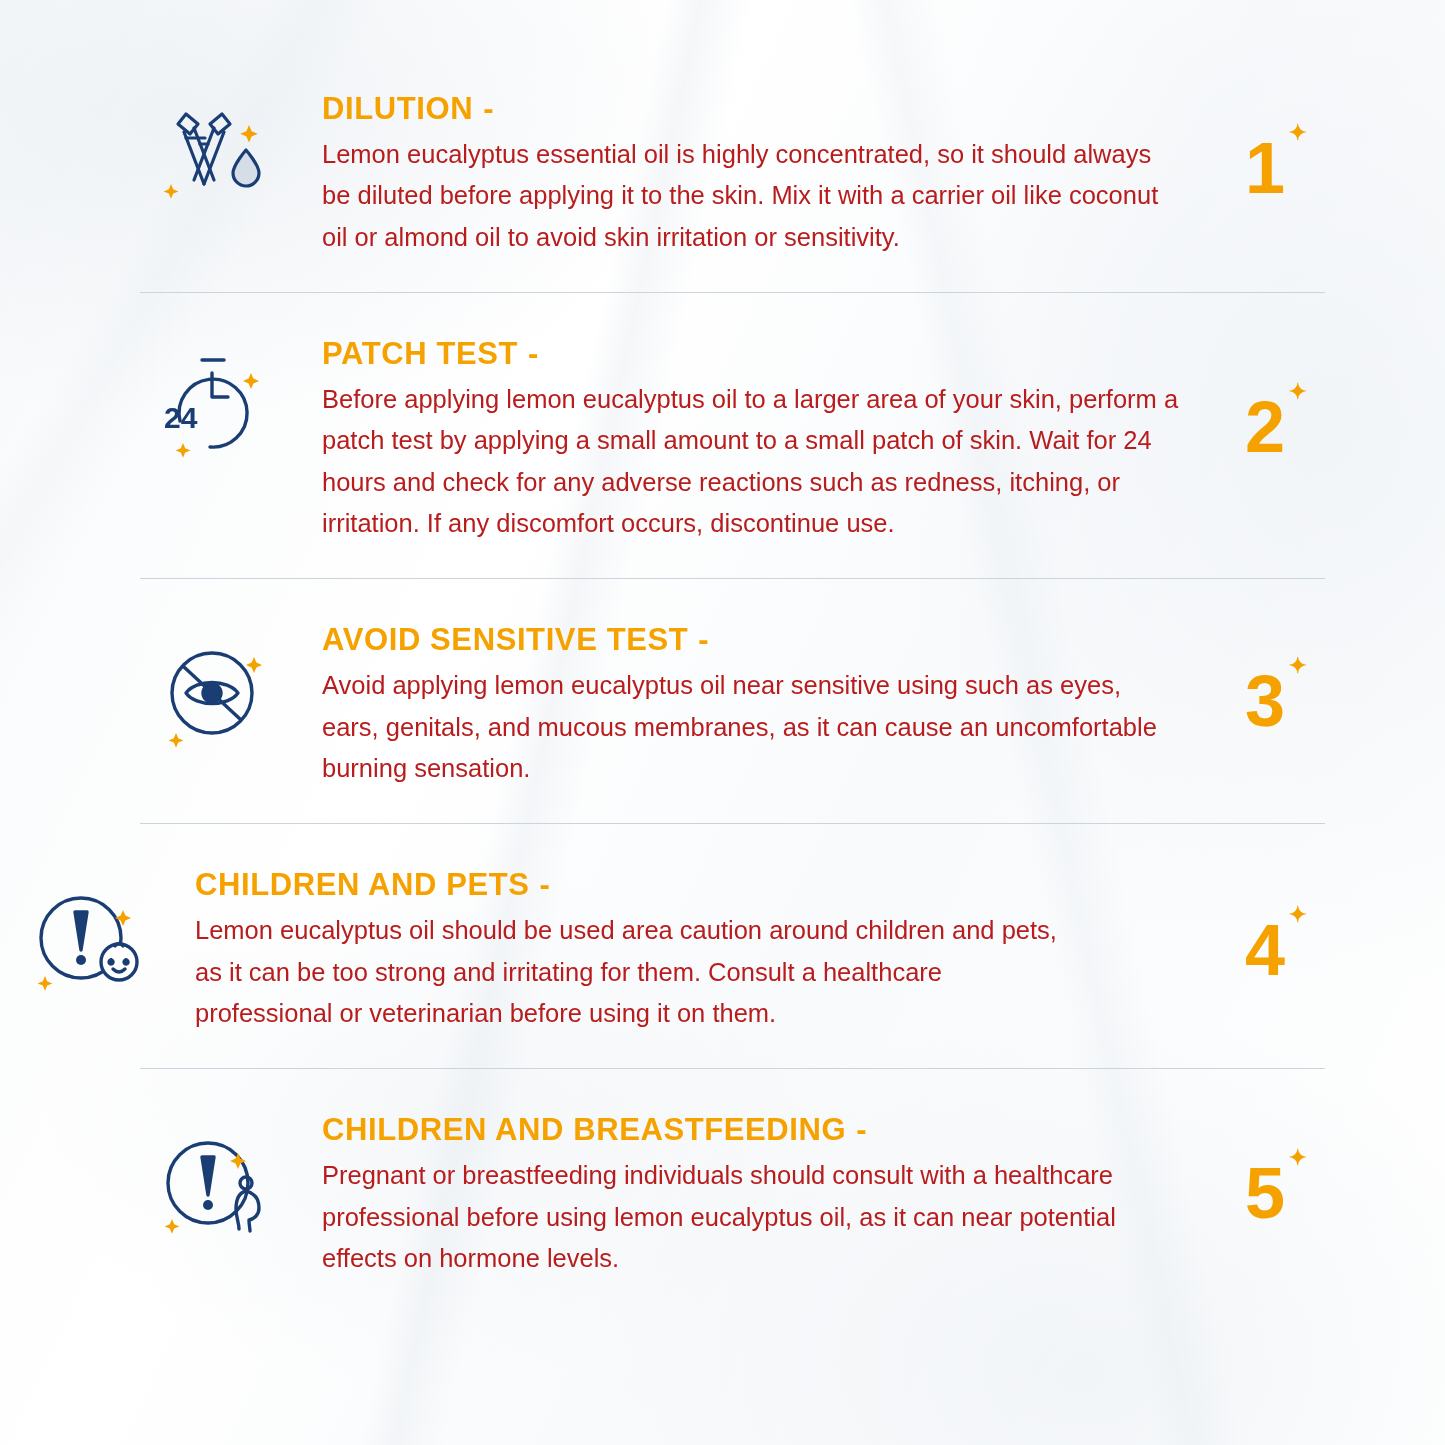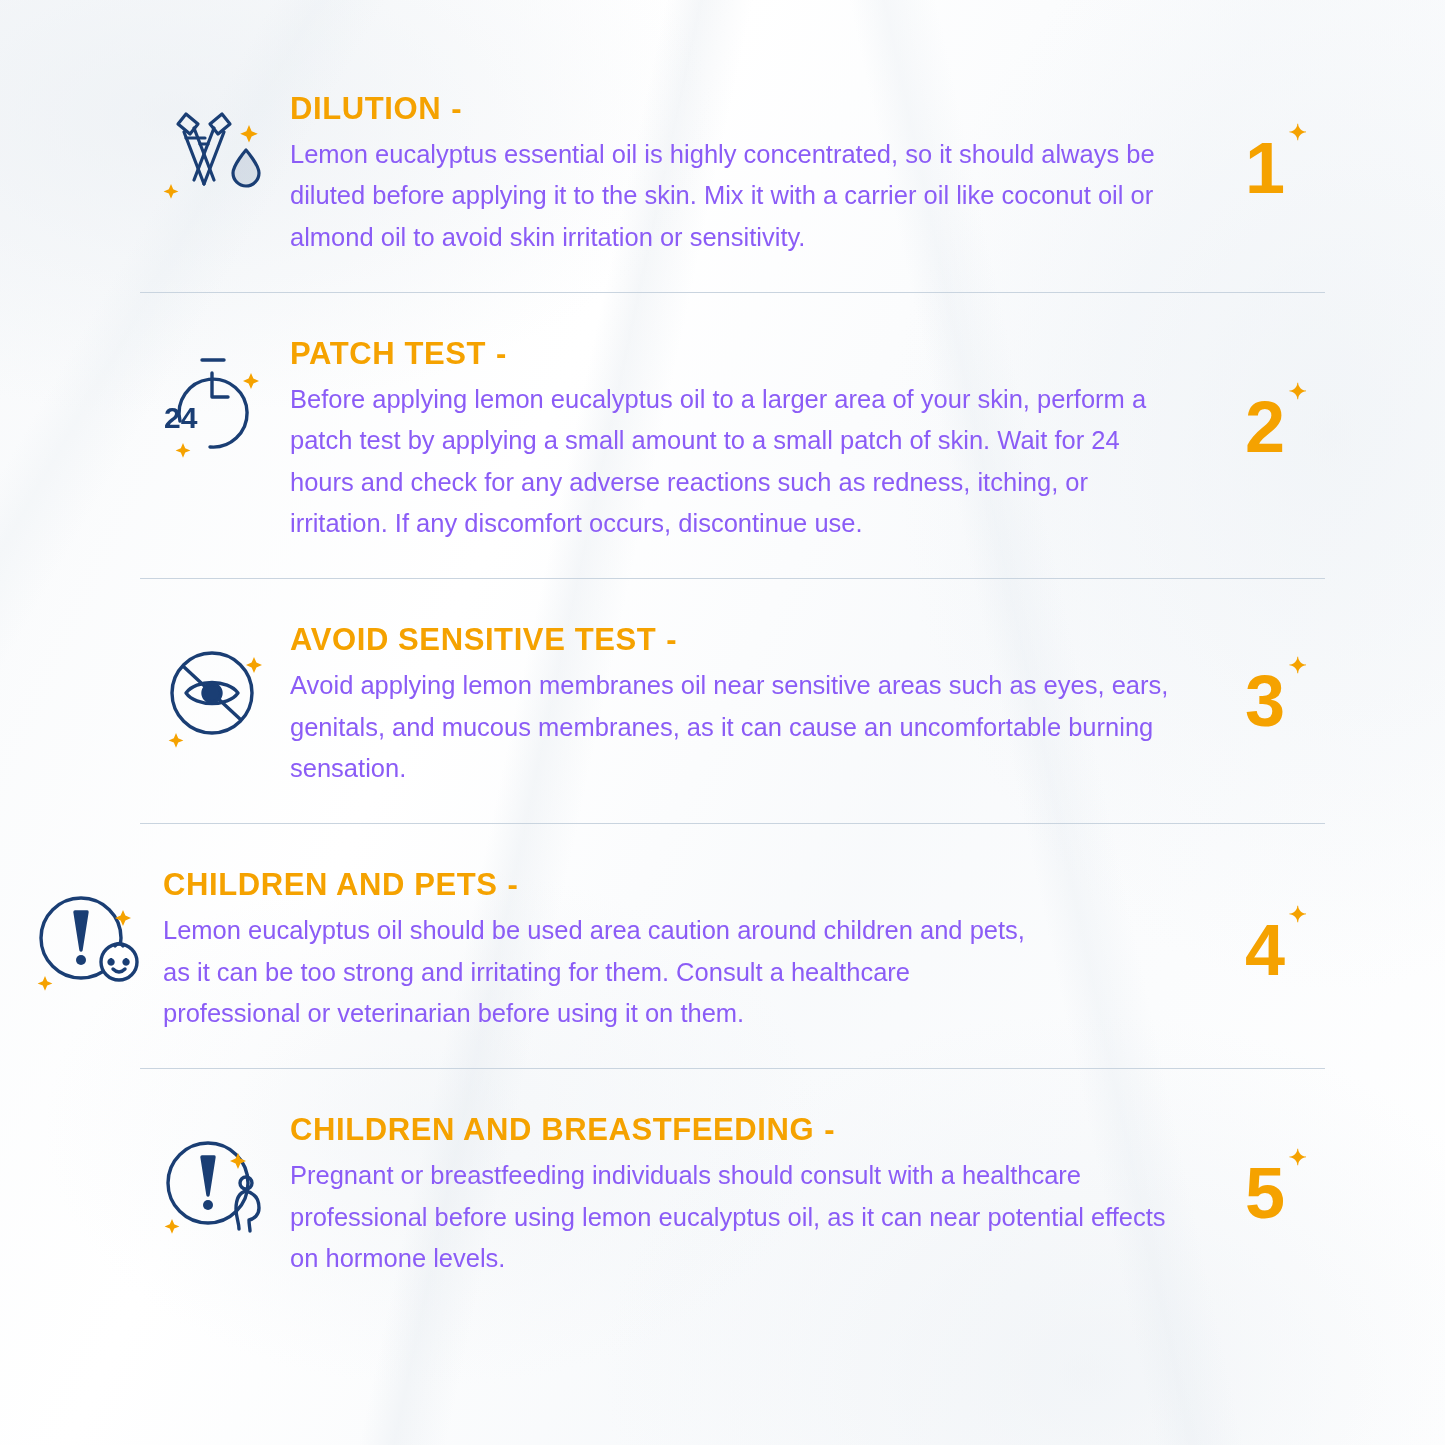--- a/index.html
+++ b/index.html
@@ -64,20 +64,21 @@
     flex: 0 0 150px;
     display: flex;
     align-items: flex-start;
     justify-content: center;
     padding-top: 6px;
   }
 
   .text-cell {
     flex: 1 1 auto;
     padding-right: 24px;
+    margin-left: 32px;
   }
 
   .num-cell {
     width: 120px;
     flex: 0 0 120px;
     display: flex;
     align-items: center;
     justify-content: center;
     position: relative;
   }
@@ -90,21 +91,21 @@
     margin: 0 0 8px 0;
     line-height: 1.1;
   }
   .title .dash {
     color: #F5A200;
     font-weight: bold;
     padding-left: 10px;
   }
 
   .body-text {
-    color: #8b5cf6;
+    color: #b91c1c;
     font-size: 25.5px;
     line-height: 1.62;
     margin: 0;
     max-width: 880px;
   }
 
   .number {
     color: #F5A200;
     font-size: 72px;
     font-weight: bold;
@@ -214,21 +215,21 @@
             </g>
             <g fill="#F5A200">
               <path d="M104 28 l2.4 5.6 5.6 2.4 -5.6 2.4 -2.4 5.6 -2.4 -5.6 -5.6 -2.4 5.6 -2.4 z"></path>
               <path d="M26 104 l2.2 5.2 5.2 2.2 -5.2 2.2 -2.2 5.2 -2.2 -5.2 -5.2 -2.2 5.2 -2.2 z"></path>
             </g>
           </svg>
         </div>
       </div>
       <div class="text-cell">
         <h2 class="title"><span>AVOID SENSITIVE TEST</span><span class="dash">-</span></h2>
-        <p class="body-text">Avoid applying lemon membranes oil near sensitive areas such as eyes, ears, genitals, and mucous membranes, as it can cause an uncomfortable burning sensation.</p>
+        <p class="body-text">Avoid applying lemon eucalyptus oil near sensitive using such as eyes, ears, genitals, and mucous membranes, as it can cause an uncomfortable burning sensation.</p>
       </div>
       <div class="num-cell" style="padding-top:42px;">
         <div class="number"><span>3</span><span class="spark">✦</span></div>
       </div>
     </div>
 
     <div class="divider"></div>
 
     <div class="item" style="padding-top:44px; padding-bottom:34px;padding-left:13px;">
       <div class="icon-cell">

